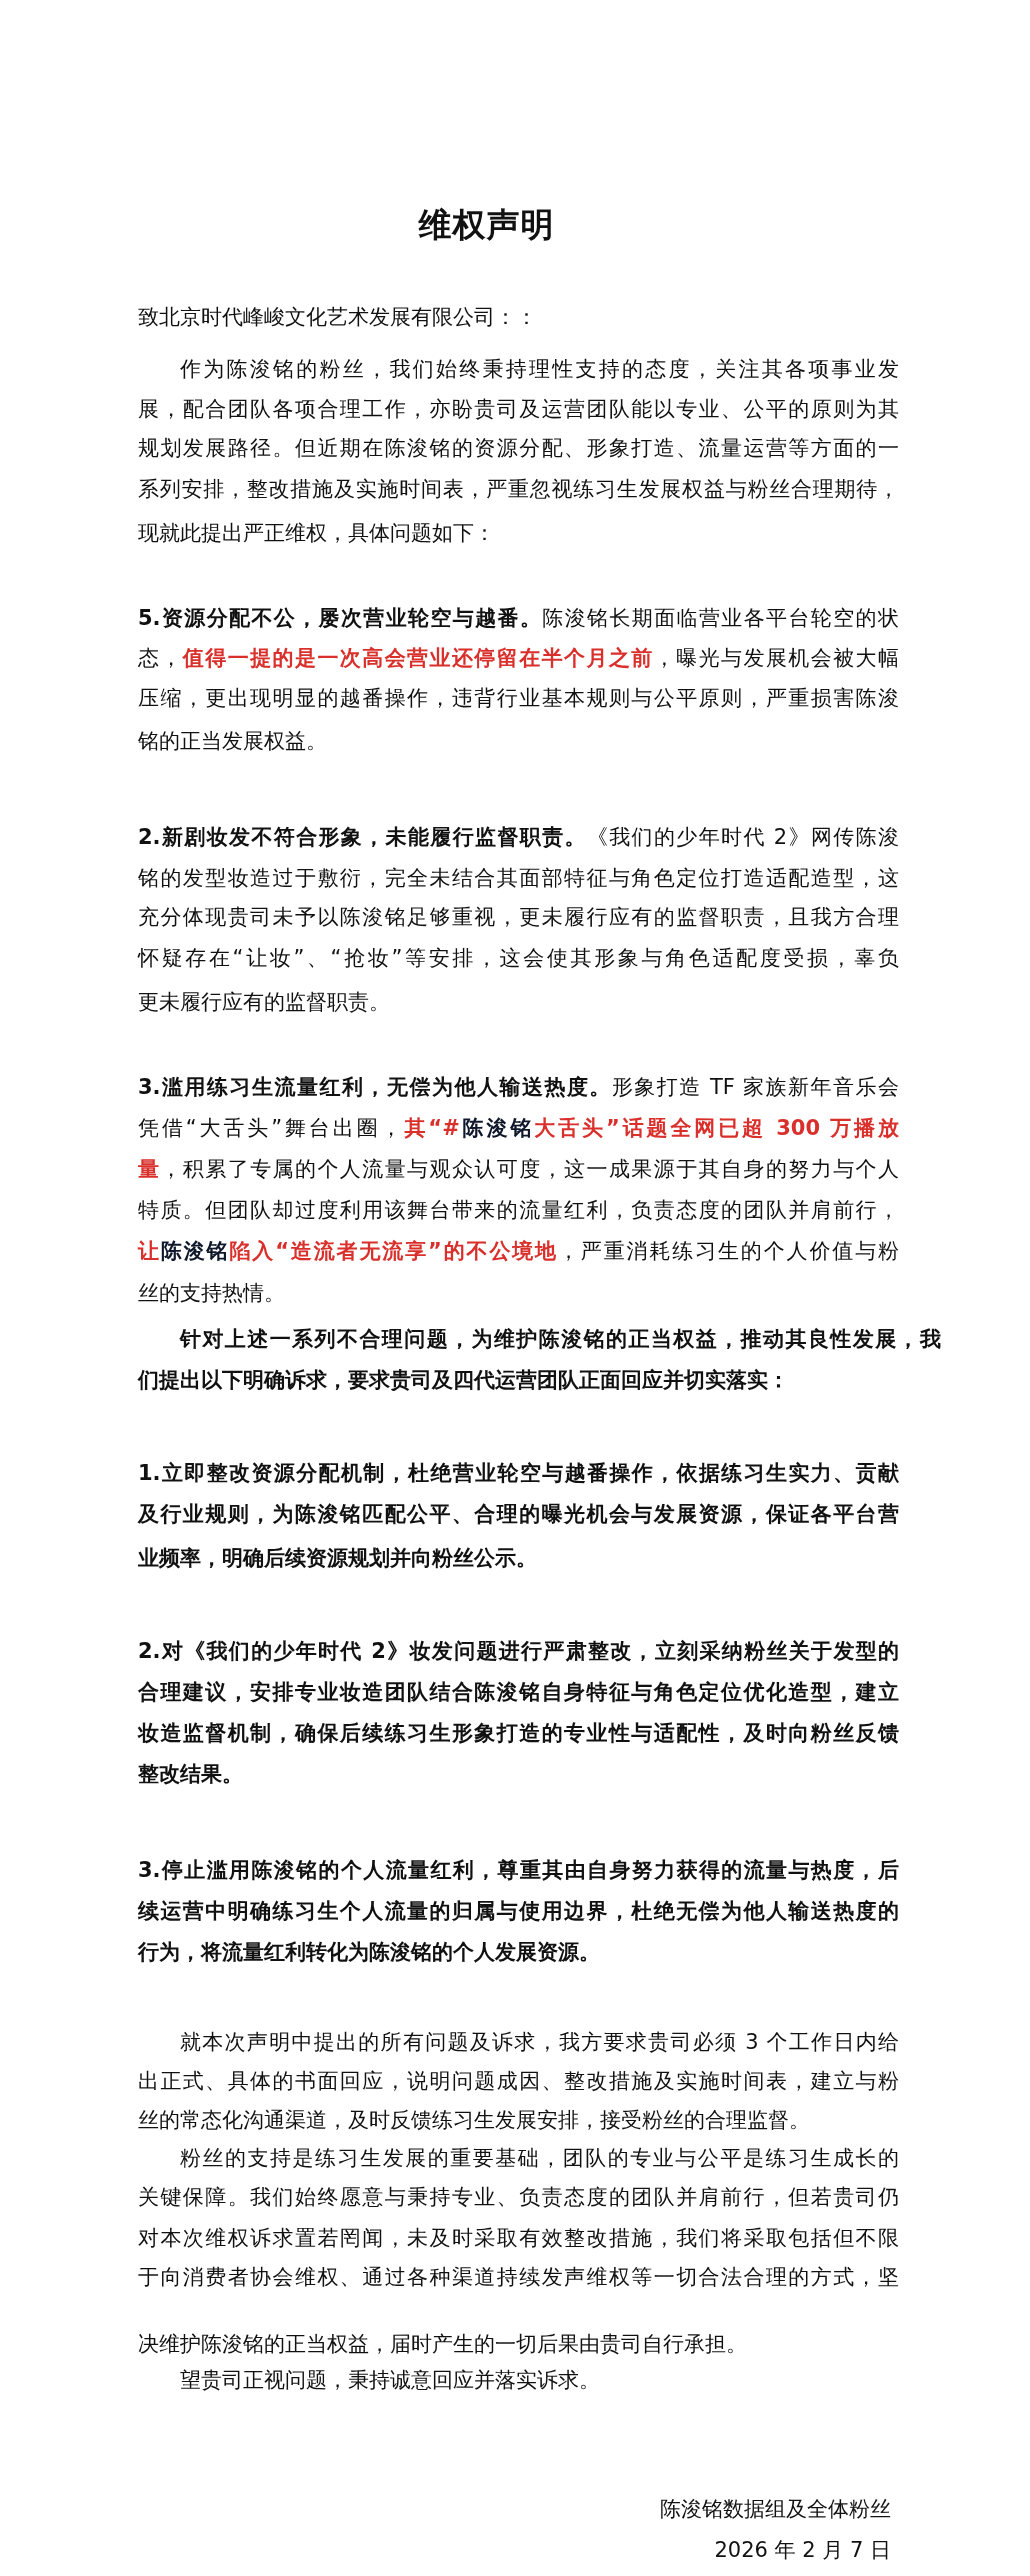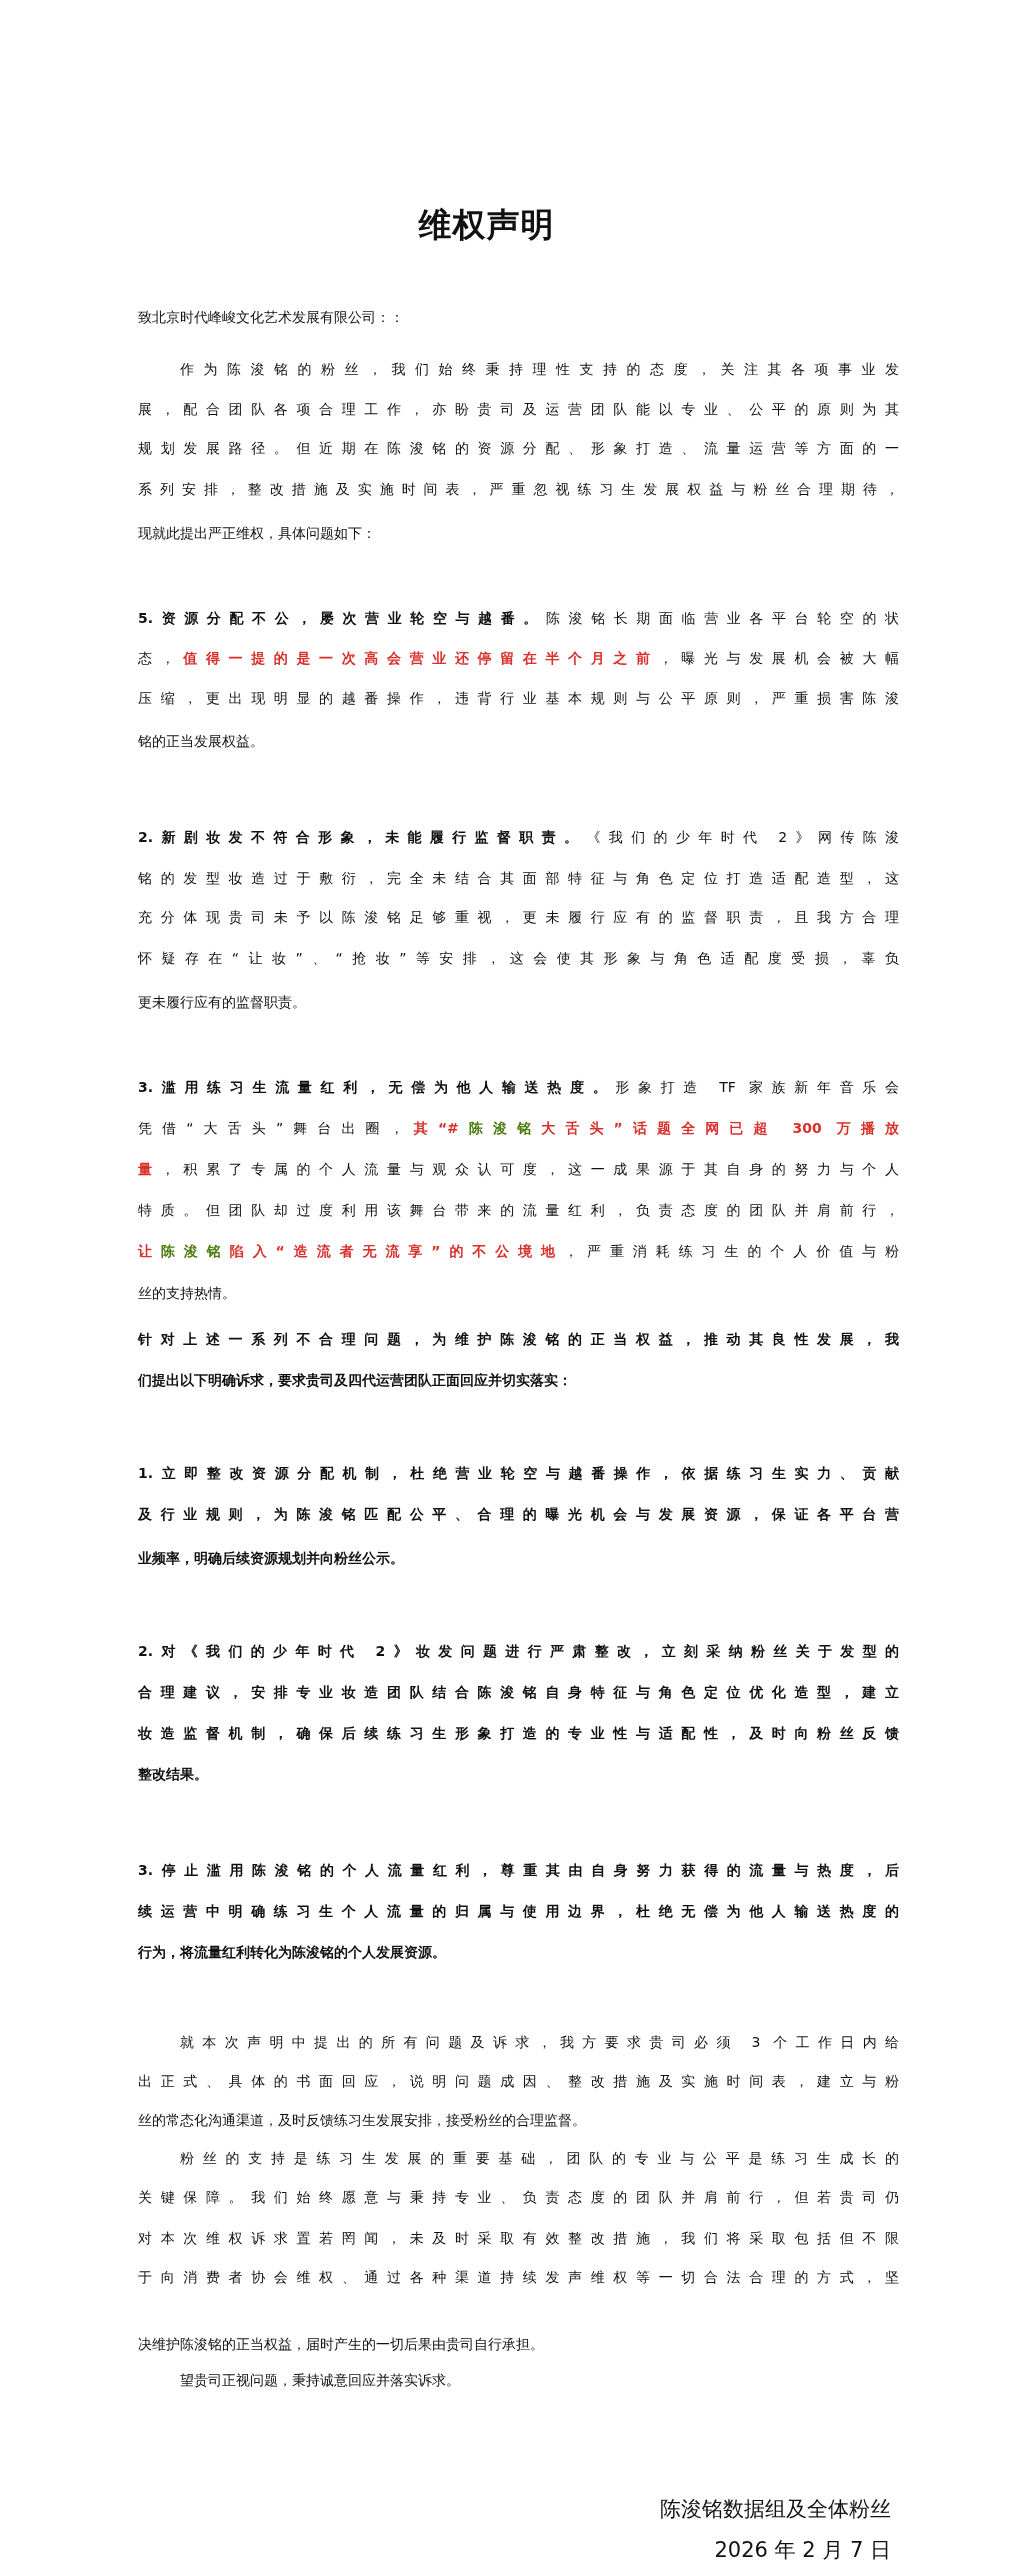--- a/index.html
+++ b/index.html
@@ -1,27 +1,27 @@
 <!DOCTYPE html>
 <html style="font-size:8.2px"><head>
 <meta charset="utf-8">
 <style>
   html, body { margin: 0; padding: 0; background: #ffffff; }
   body { width: 1030px; height: 2778px; position: relative; overflow: hidden;
          font-family: "DejaVu Sans", "Liberation Sans", sans-serif; color: #111111; }
   .page { position: absolute; left: 0; top: 0; width: 1030px; height: 2778px; background: #ffffff; }
   .title { position: absolute; left: 0; width: 973px; top: 204px; text-align: center;
            font-size: 33px; line-height: 41px; font-weight: bold; letter-spacing: 1px; }
-  .line { position: absolute; left: 138px; width: 761px; font-size: 14px; line-height: 31px;
+  .line { position: absolute; left: 138px; width: 761px; font-size: 21px; line-height: 31px;
           white-space: nowrap; overflow: visible; }
   .just { text-align: justify; text-align-last: justify; }
   .indent { left: 180px; width: 719px; }
   .b { font-weight: bold; }
   .red { color: #d9302c; font-weight: bold; }
-  .blackb { color: #4d7c0f; font-weight: bold; }
+  .blackb { color: #0f172a; font-weight: bold; }
   .right { position: absolute; right: 139px; font-size: 21px; line-height: 31px; text-align: right; white-space: nowrap; }
 </style>
 </head>
 <body>
 
 <div class="page">
 
   <div class="title">维权声明</div>
 
   <div class="line" style="top:302px;">致北京时代峰峻文化艺术发展有限公司：：</div>
@@ -66,21 +66,21 @@
       <span class="red">量</span><span>，积累了专属的个人流量与观众认可度，这一成果源于其自身的努力与个人</span>
     </div>
     <div class="line just" style="top:1195px;">特质。但团队却过度利用该舞台带来的流量红利，负责态度的团队并肩前行，</div>
     <div class="line just" style="top:1236px;">
       <span class="red">让</span><span class="blackb">陈浚铭</span><span class="red">陷入“造流者无流享”的不公境地</span><span>，严重消耗练习生的个人价值与粉</span>
     </div>
     <div class="line" style="top:1278px;">丝的支持热情。</div>
   </div>
 
   <div>
-    <div class="line just b" style="top:1324px;">针对上述一系列不合理问题，为维护陈浚铭的正当权益，推动其良性发展，我</div>
+    <div class="line just b" style="top:1324px;margin-left:42px;">针对上述一系列不合理问题，为维护陈浚铭的正当权益，推动其良性发展，我</div>
     <div class="line b" style="top:1365px;">们提出以下明确诉求，要求贵司及四代运营团队正面回应并切实落实：</div>
   </div>
 
   <div>
     <div class="line just b" style="top:1458px;">1.立即整改资源分配机制，杜绝营业轮空与越番操作，依据练习生实力、贡献</div>
     <div class="line just b" style="top:1499px;">及行业规则，为陈浚铭匹配公平、合理的曝光机会与发展资源，保证各平台营</div>
     <div class="line b" style="top:1543px;">业频率，明确后续资源规划并向粉丝公示。</div>
   </div>
 
   <div>

